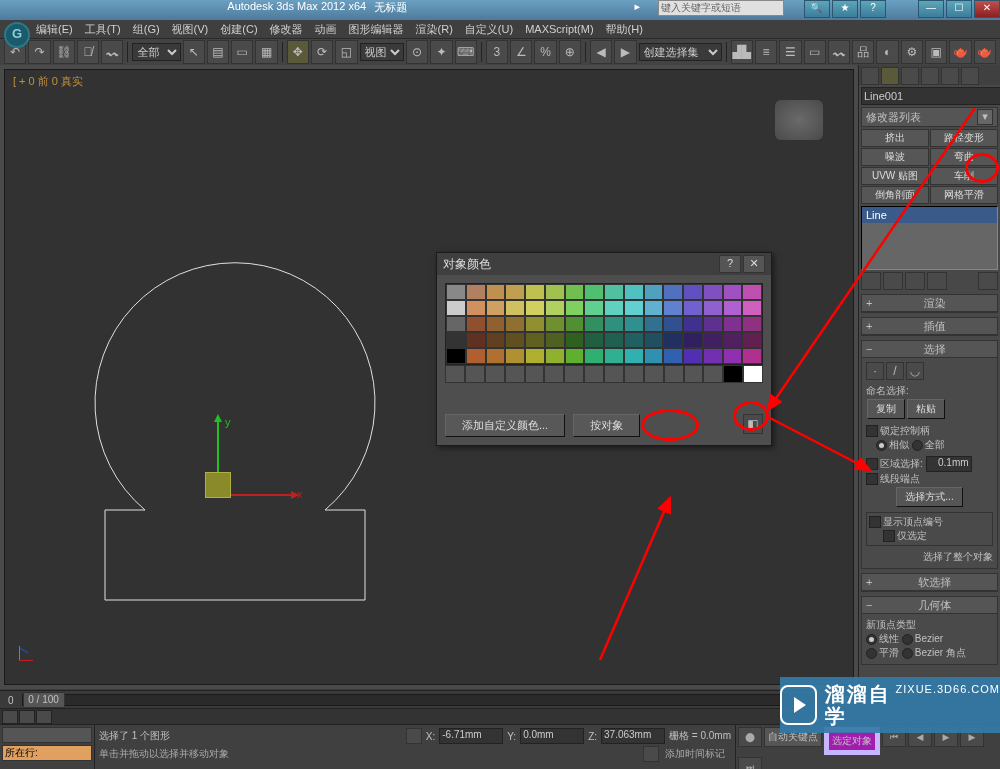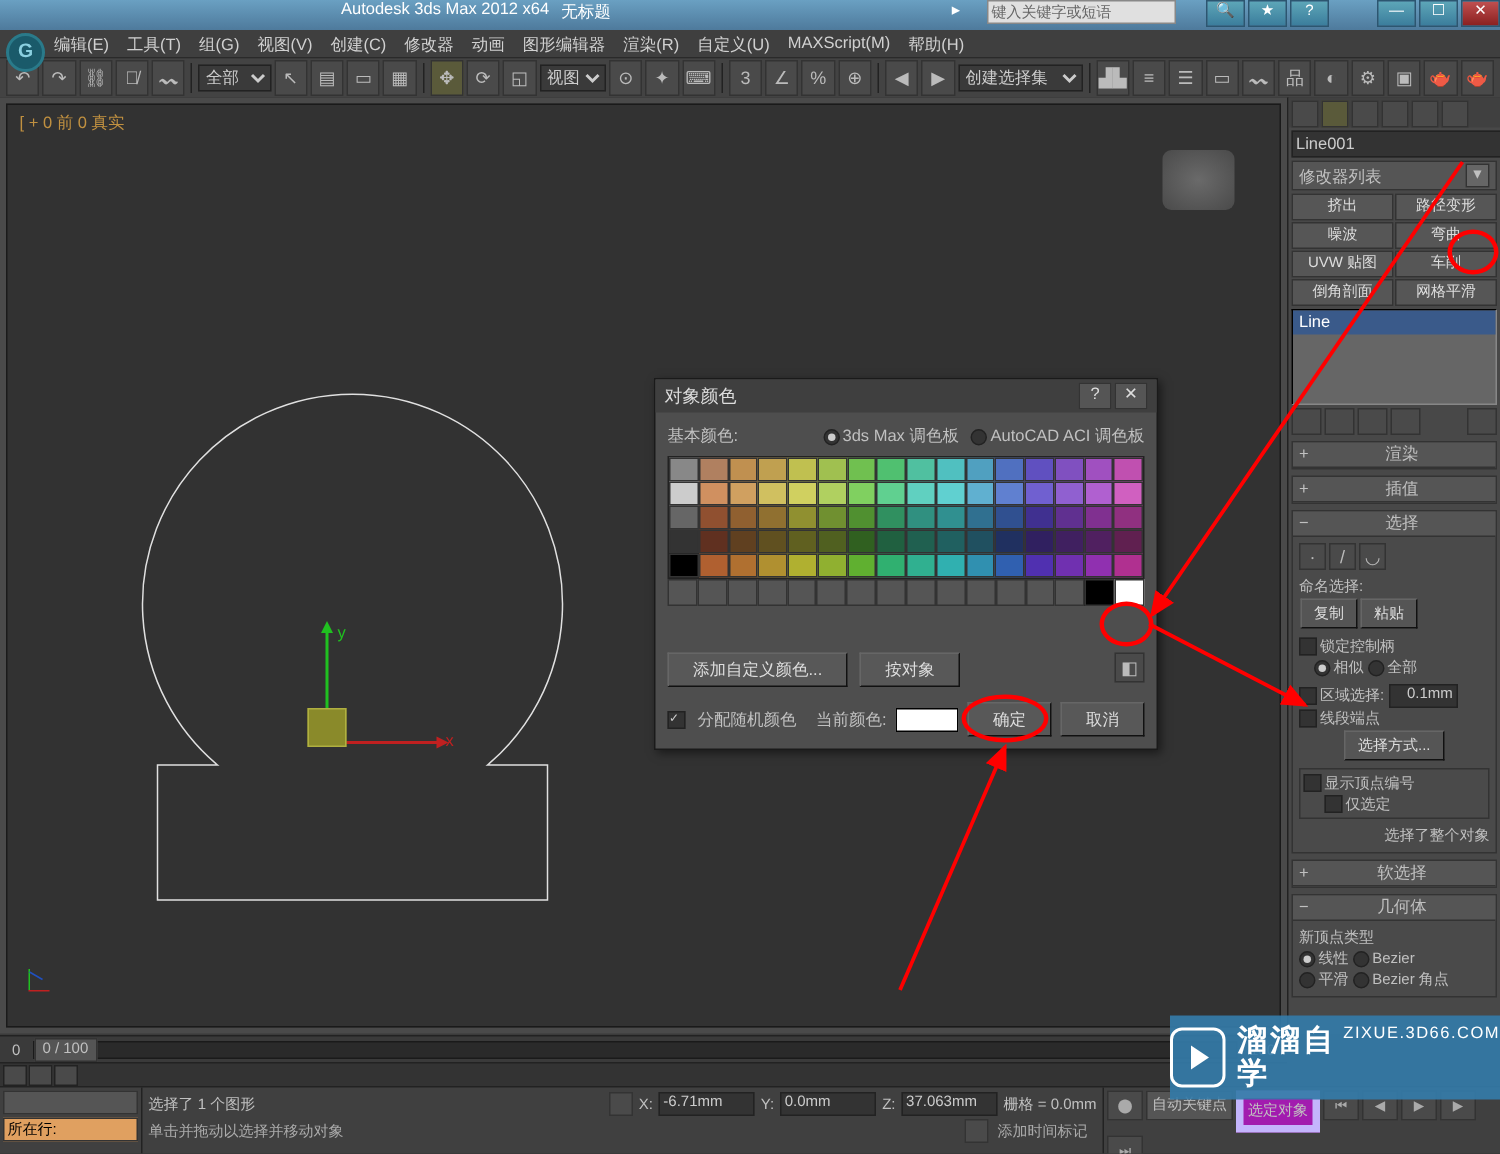--- a/index.html
+++ b/index.html
@@ -349,25 +349,20 @@
 </div>
 
 <div class="dialog">
   <div class="dtitle">
     <span>对象颜色</span>
     <div class="sp"></div>
     <div class="db">?</div>
     <div class="db">✕</div>
   </div>
   <div class="dbody">
-    <div class="paltabs">
-      <span>基本颜色:</span>
-      <span style="margin-left:auto"><span class="rad on"></span><span>3ds Max 调色板</span></span>
-      <span><span class="rad"></span><span>AutoCAD ACI 调色板</span></span>
-    </div>
     <div class="palette" id="palette">
         <div class="c" style="background: rgb(136, 136, 136);"></div>
         <div class="c" style="background: rgb(176, 128, 96);"></div>
         <div class="c" style="background: rgb(192, 144, 80);"></div>
         <div class="c" style="background: rgb(192, 160, 80);"></div>
         <div class="c" style="background: rgb(192, 192, 80);"></div>
         <div class="c" style="background: rgb(160, 192, 80);"></div>
         <div class="c" style="background: rgb(112, 192, 80);"></div>
         <div class="c" style="background: rgb(80, 192, 112);"></div>
         <div class="c" style="background: rgb(80, 192, 160);"></div>
@@ -461,29 +456,20 @@
         <div class="c" style="background:#000"></div>
         <div class="c last"></div>
     </div>
     <div class="red-circle-2"></div>
     <div class="btnrow">
       <span class="dbtn">添加自定义颜色...</span>
       <span class="dbtn">按对象</span>
       <span style="flex:1"></span>
       <span class="tbtn" style="width:18px;height:18px">◧</span>
     </div>
-    <div class="okrow">
-      <span class="chk on"></span>
-      <span>分配随机颜色</span>
-      <span style="flex:1"></span>
-      <span>当前颜色:</span>
-      <div class="cur"></div>
-      <span class="dbtn">确定</span>
-      <span class="dbtn">取消</span>
-    </div>
     <div class="red-circle-3"></div>
   </div>
 </div>
 
 <div class="arrow" style="left:760px;top:100px;width:230px;height:330px">
 <svg width="230" height="330">
       <defs>
         <marker id="ah1" markerWidth="8" markerHeight="8" refX="6" refY="3" orient="auto">
           <path d="M0,0 L7,3 L0,6 Z" fill="#f00"></path>
         </marker>

